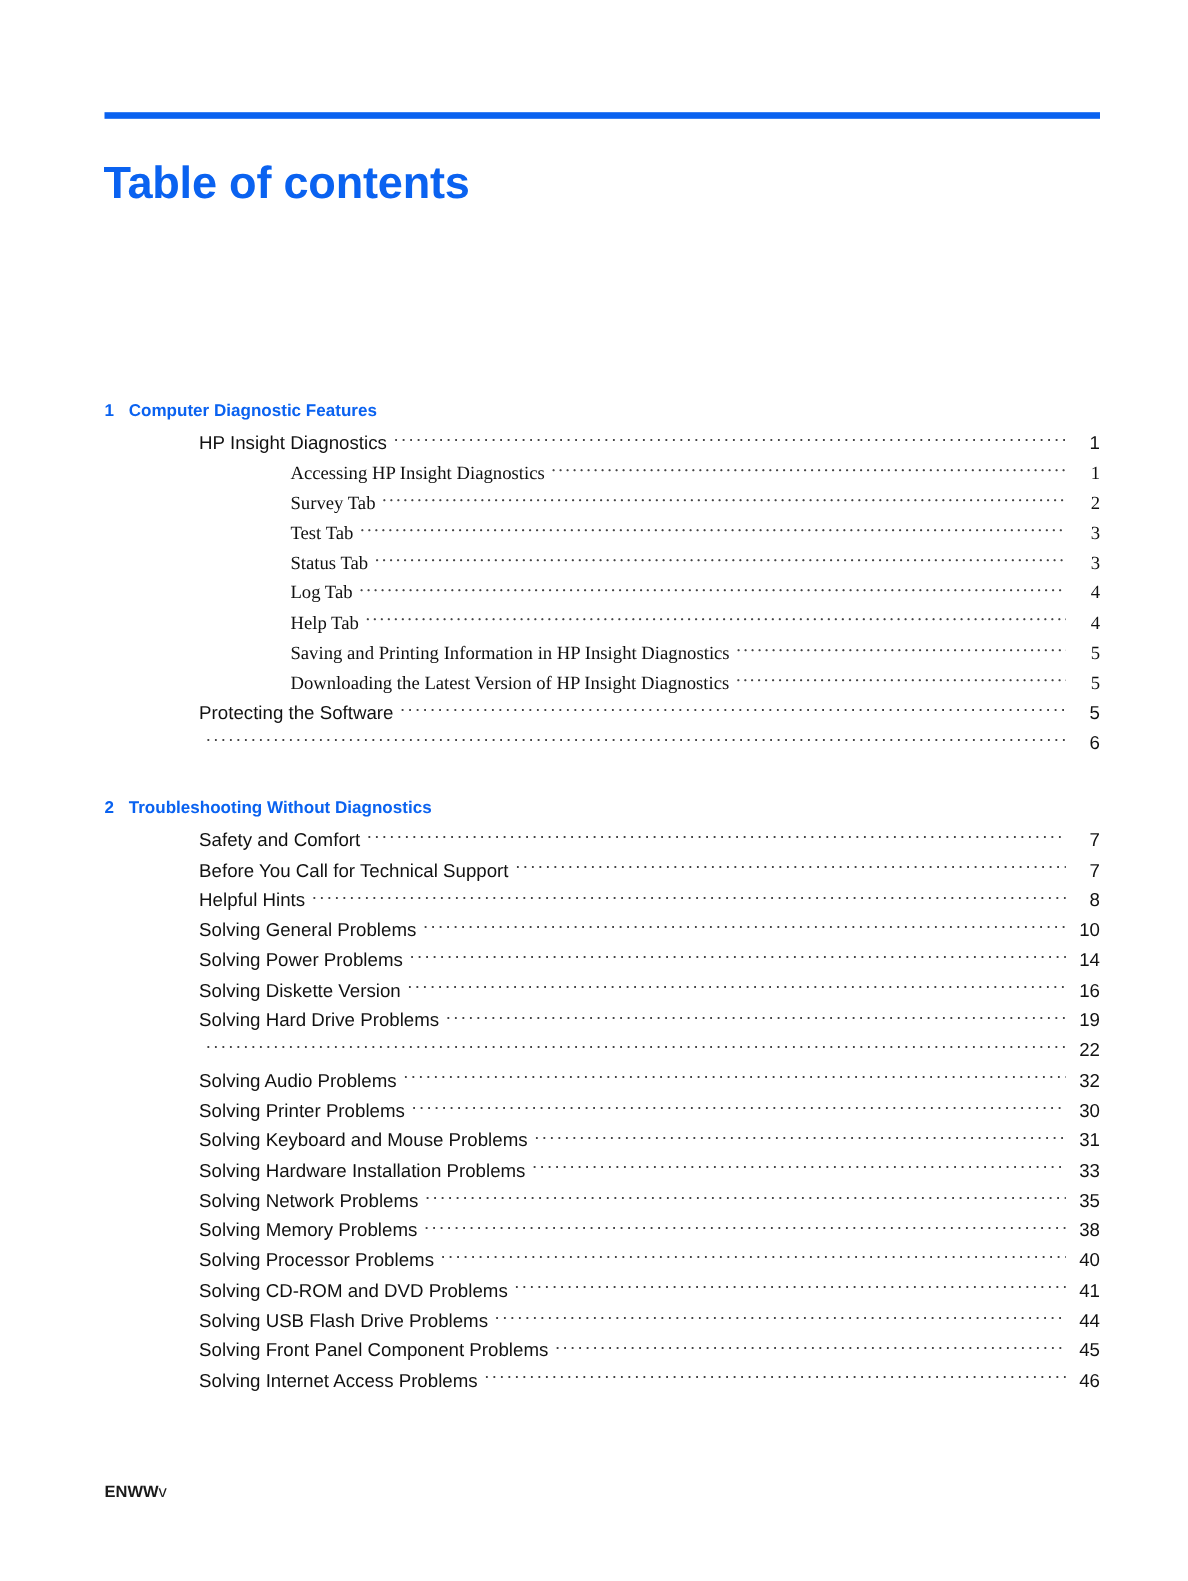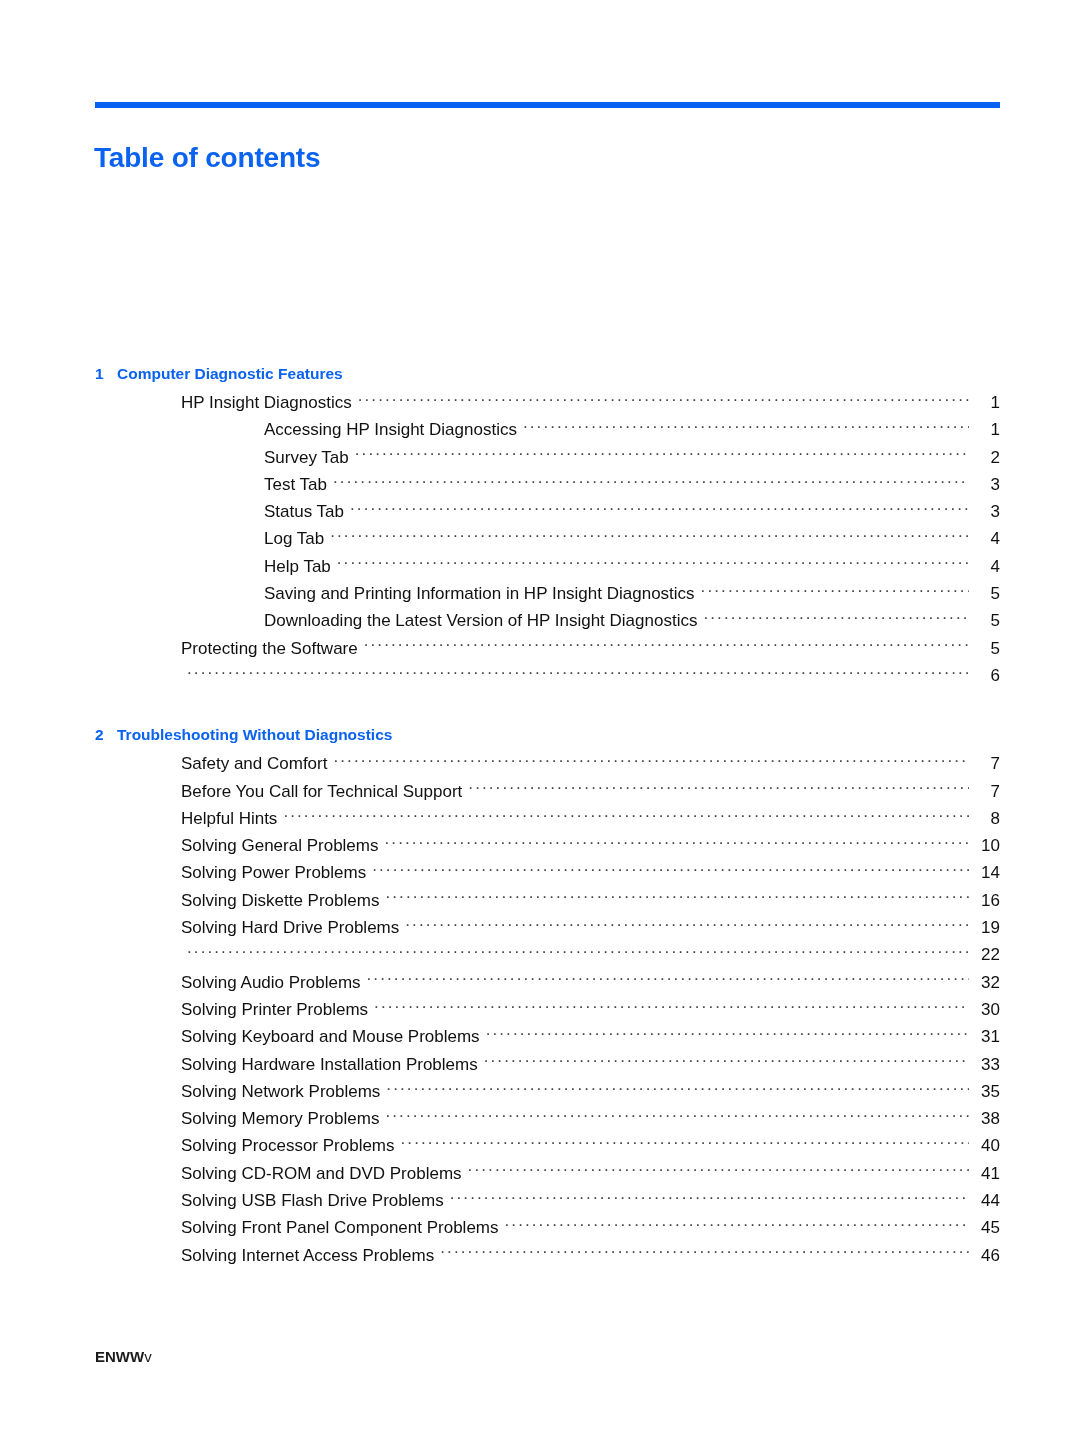--- a/index.html
+++ b/index.html
@@ -29,21 +29,21 @@
     left: 95px;
     top: 102px;
     width: 905px;
     height: 6px;
     background: #0a62f0;
   }
   .page-title {
     position: absolute;
     left: 94px;
     top: 114px;
-    font-size: 28px;
+    font-size: 41px;
     line-height: 50px;
     font-weight: bold;
     color: #0a62f0;
     letter-spacing: -0.2px;
     white-space: nowrap;
   }
 
   
   .toc {
     position: absolute;
@@ -80,21 +80,21 @@
   .entry {
     display: flex;
     align-items: baseline;
     font-size: 17px;
     line-height: 27.3px;
     color: #111111;
     white-space: nowrap;
     overflow: hidden;
   }
   .entry.level-1 { padding-left: 86px; }
-  .entry.level-2 { padding-left: 169px; }
+  .entry.level-2 { padding-left: 169px; font-family: Liberation Serif, serif; }
 
   .entry-label {
     flex: 0 0 auto;
   }
   .leader {
     flex: 1 1 auto;
     overflow: hidden;
     margin: 0 5px 0 6px;
     position: relative;
     height: 17px;
@@ -232,21 +232,21 @@
             <span class="entry-label">Solving General Problems</span>
             <span class="leader"></span>
             <span class="entry-page">10</span>
           </div>
           <div class="entry level-1">
             <span class="entry-label">Solving Power Problems</span>
             <span class="leader"></span>
             <span class="entry-page">14</span>
           </div>
           <div class="entry level-1">
-            <span class="entry-label">Solving Diskette Problems</span>
+            <span class="entry-label">Solving Diskette Version</span>
             <span class="leader"></span>
             <span class="entry-page">16</span>
           </div>
           <div class="entry level-1">
             <span class="entry-label">Solving Hard Drive Problems</span>
             <span class="leader"></span>
             <span class="entry-page">19</span>
           </div>
           <div class="entry level-1">
             <span class="leader"></span>

